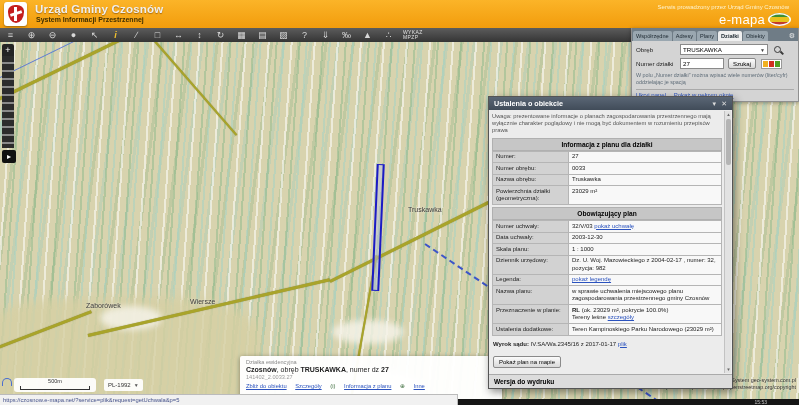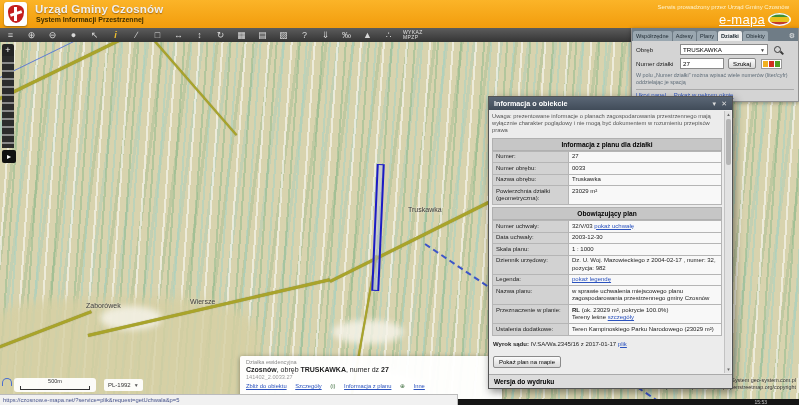--- a/index.html
+++ b/index.html
@@ -13,21 +13,21 @@
   .logo { position:absolute; left:4px; top:2px; width:23px; height:24px; background:#fff;
     border-radius:3px; box-shadow:0 1px 2px rgba(0,0,0,.35); }
   .logo .emblem { position:absolute; left:3.5px; top:3px; width:16px; height:18px;
     background:#c41e1e; border-radius:7px 7px 8px 8px / 6px 6px 11px 11px; }
   .logo .emblem::after { content:""; position:absolute; left:6.5px; top:2px; width:3px; height:14px; background:#fff; }
   .logo .emblem::before { content:""; position:absolute; left:2px; top:7px; width:12px; height:2.5px; background:#fff; transform:rotate(-18deg); }
   .topbar h1 { position:absolute; left:35px; top:3px; font-size:11.5px; font-weight:700; color:#efefef;
     text-shadow:0 1px 1px rgba(110,60,0,.55); letter-spacing:.2px; }
   .topbar h2 { position:absolute; left:36px; top:16px; font-size:7px; font-weight:700; color:#3e2e02; }
   .service-note { position:absolute; right:10px; top:4px; font-size:6px; color:#fdf3cf; }
-  .brand { position:absolute; right:34px; top:12px; font-size:13px; color:#fff; font-weight:400; letter-spacing:.3px;text-decoration:underline; }
+  .brand { position:absolute; right:34px; top:12px; font-size:13px; color:#fff; font-weight:400; letter-spacing:.3px; }
   .brand-logo { position:absolute; right:8px; top:13px; width:23px; height:13px; border-radius:50%;
     background:linear-gradient(#3f8f2f 0 34%, #e8c11c 34% 67%, #c23a2a 67%); box-shadow:0 0 0 1.5px #fdfdfd inset; }
 
   
   .toolbar { position:absolute; top:28px; left:0; width:799px; height:14px;
     background:linear-gradient(#5c5c5c,#353535); z-index:35; display:flex; align-items:center; }
   .tool { width:21px; text-align:center; font-size:9px; color:#d8d8d8; line-height:14px; cursor:pointer; }
   .tool.info-tool { color:#f0c030; font-weight:700; font-style:italic; }
   .wykaz { font-size:5px; color:#e0e0e0; line-height:1.1; margin-left:4px; letter-spacing:.4px; }
 
@@ -259,21 +259,21 @@
       <div class="hint">W polu „Numer działki” można wpisać wiele numerów (liter/cyfr) oddzielając je spacją</div>
       <div class="panel-links">
         <a>Ukryj panel</a>
         <a>Pokaż w pełnym oknie</a>
       </div>
     </div>
   </div>
 
   <div class="popup">
     <div class="popup-title">
-      <span>Informacja o obiekcie</span>
+      <span>Ustalenia o obiekcie</span>
       <span class="ctrl min">▾</span>
       <span class="ctrl close">✕</span>
     </div>
     <div class="popup-body">
       <div class="warn">Uwaga: prezentowane informacje o planach zagospodarowania przestrzennego mają wyłącznie charakter poglądowy i nie mogą być dokumentem w rozumieniu przepisów prawa</div>
 
       <div class="sechead">Informacja z planu dla działki</div>
       <table class="ptable">
         <tbody>
             <tr>

